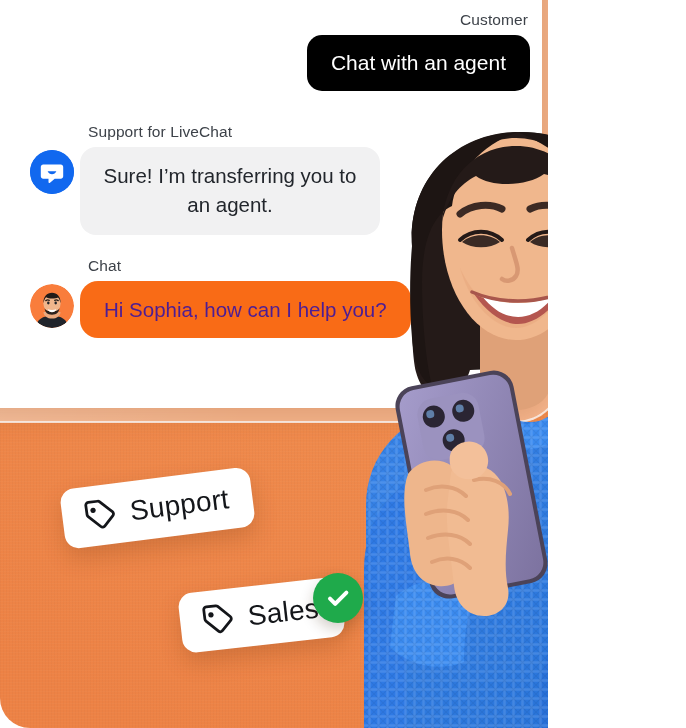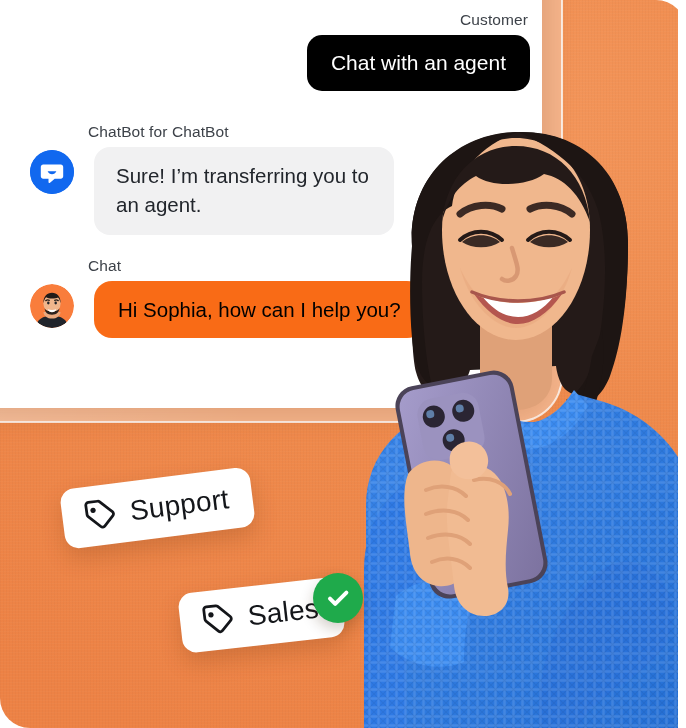--- a/index.html
+++ b/index.html
@@ -2,21 +2,21 @@
 <html><head>
 <meta charset="utf-8">
 <style>
   html,body{margin:0;padding:0;background:#ffffff;}
   body{
     font-family:"Liberation Sans", sans-serif;
     -webkit-font-smoothing:antialiased;
   }
   .stage{
     position:relative;
-    width:678px;height:728px;
+    width:548px;height:728px;
     overflow:hidden;
     background:#ffffff;
   }
   
   .backdrop{
     position:absolute;left:0;top:0;width:686px;height:728px;
     border-radius:30px;
     background:
       radial-gradient(120% 90% at 72% 18%, #f4975c 0%, #ef8a4c 45%, #ed8245 100%);
     overflow:hidden;
@@ -82,38 +82,38 @@
   .msg-customer{right:0;top:12px;text-align:right;width:472px;}
   .msg-customer .msg-name{text-align:right;padding-right:2px;}
   .bubble-customer{
     background:#000000;color:#ffffff;
     border-radius:15px;
     padding:14px 24px;
     font-size:21px;line-height:28px;
   }
   
   .msg-bot{left:30px;top:124px;width:470px;}
-  .row{display:flex;align-items:flex-start;gap:20px;}
+  .row{display:flex;align-items:flex-start;gap:6px;text-align:center;}
   .avatar{
     width:44px;height:44px;border-radius:50%;
     flex:0 0 44px;overflow:hidden;position:relative;
     margin-top:3px;
   }
   .avatar-bot{background:#1168ef;}
   .bubble-bot{
     background:#f1f1f2;color:#22262c;
     border-radius:16px;
     padding:14px 22px 16px 22px;
     font-size:20.5px;line-height:29px;
     max-width:300px;
   }
   
   .msg-agent{left:30px;top:258px;width:470px;}
   .bubble-agent{
-    background:#f96b16;color:#000000;
+    background:#f96b16;color:#4c1d95;
     border-radius:18px;
     padding:14px 24px;
     font-size:20.5px;line-height:29px;
     white-space:nowrap;
   }
   .name-offset{margin-left:58px;}
   
   .tag{
     position:absolute;
     background:#ffffff;
@@ -150,21 +150,21 @@
 
   <div class="chat-card">
     <div class="chat-body">
 
       <div class="msg msg-customer">
         <div class="msg-name">Customer</div>
         <div class="bubble bubble-customer">Chat with an agent</div>
       </div>
 
       <div class="msg msg-bot">
-        <div class="msg-name name-offset">ChatBot for ChatBot</div>
+        <div class="msg-name name-offset">Support for LiveChat</div>
         <div class="row">
           <div class="avatar avatar-bot">
             <svg width="44" height="44" viewBox="0 0 44 44" aria-hidden="true">
               <circle cx="22" cy="22" r="22" fill="#1168ef"></circle>
               <path d="M13.2 14.6h17.6c1.3 0 2.4 1.1 2.4 2.4v9.3c0 1.3-1.1 2.4-2.4 2.4h-6.1l-5 4.2c-.5.4-1.2 0-1.2-.6v-3.6h-5.3c-1.3 0-2.4-1.1-2.4-2.4V17c0-1.3 1.1-2.4 2.4-2.4z" fill="#ffffff"></path>
               <path d="M17.6 21.2c.9 1.9 2.5 3 4.4 3s3.5-1.1 4.4-3z" fill="#1168ef"></path>
             </svg>
           </div>
           <div class="bubble bubble-bot">Sure! I’m transferring you to an agent.</div>
         </div>

